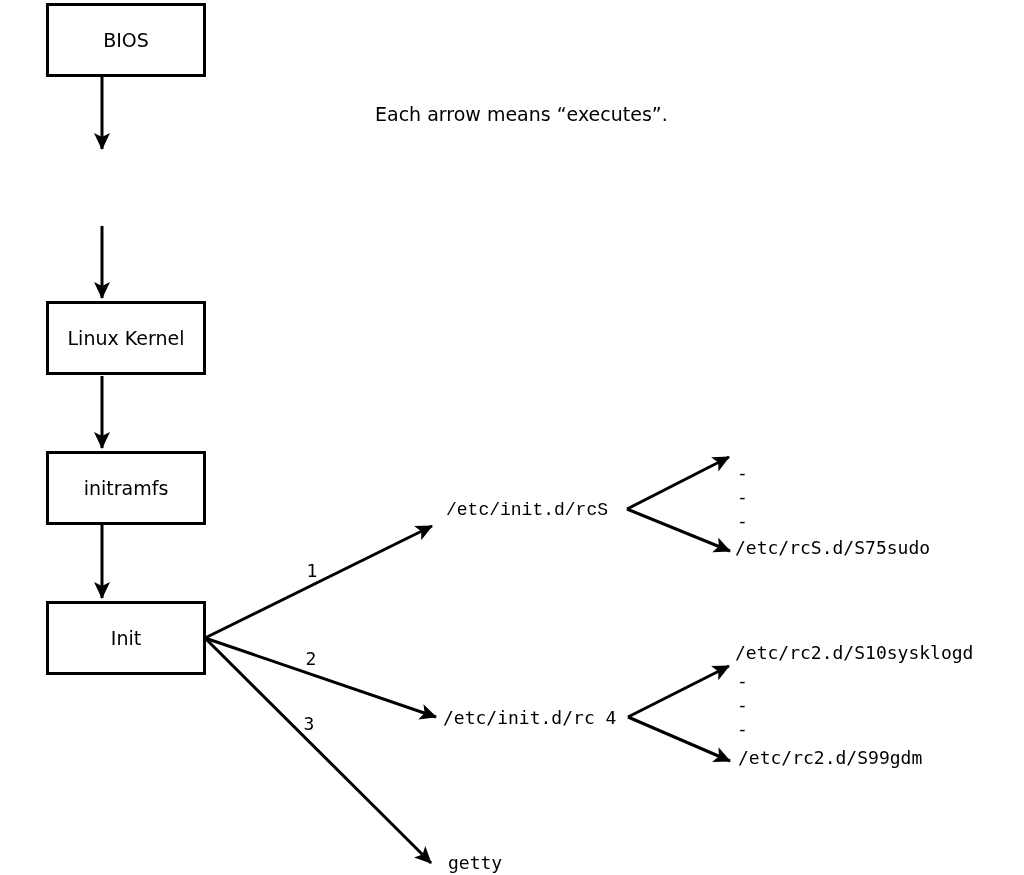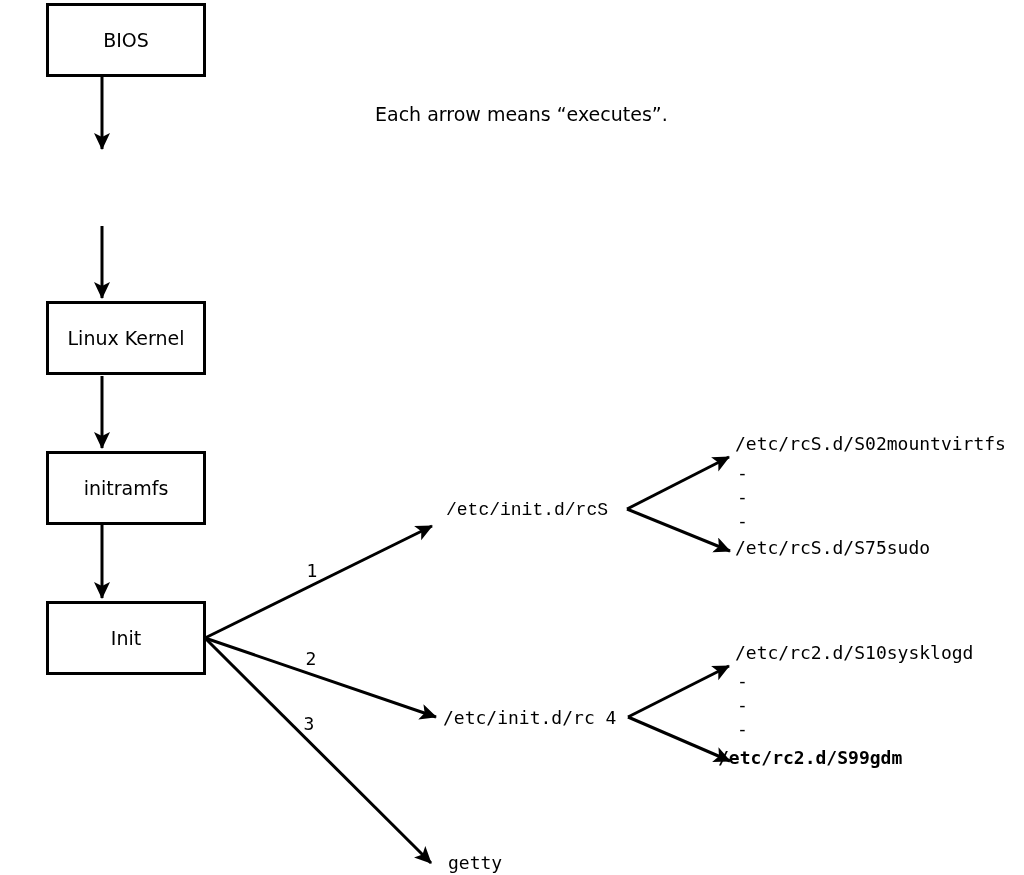--- a/index.html
+++ b/index.html
@@ -100,25 +100,24 @@
   <div class="note">Each arrow means “executes”.</div>
 
   <div class="num" style="left:312px; top:570px;">1</div>
   <div class="num" style="left:311px; top:658px;">2</div>
   <div class="num" style="left:309px; top:723px;">3</div>
 
   <div class="mono" style="left:446px; top:510px;font-family:Liberation Mono, monospace;">/etc/init.d/rcS</div>
   <div class="mono" style="left:443px; top:717px;">/etc/init.d/rc 4</div>
   <div class="mono" style="left:448px; top:862px;">getty</div>
 
-  <div class="mono" style="left:735px; top:443px;">/etc/rcS.d/S02mountvirtfs</div>
   <div class="mono" style="left:737px; top:472px;">-</div>
   <div class="mono" style="left:737px; top:496px;">-</div>
   <div class="mono" style="left:737px; top:520px;">-</div>
   <div class="mono" style="left:735px; top:547px;">/etc/rcS.d/S75sudo</div>
 
   <div class="mono" style="left:735px; top:652px;">/etc/rc2.d/S10sysklogd</div>
   <div class="mono" style="left:737px; top:680px;">-</div>
   <div class="mono" style="left:737px; top:704px;">-</div>
   <div class="mono" style="left:737px; top:728px;">-</div>
-  <div class="mono" style="left:718px; top:757px;font-weight:bold;">/etc/rc2.d/S99gdm</div>
+  <div class="mono" style="left:738px; top:757px;">/etc/rc2.d/S99gdm</div>
 
 </div>
 
 </body></html>

